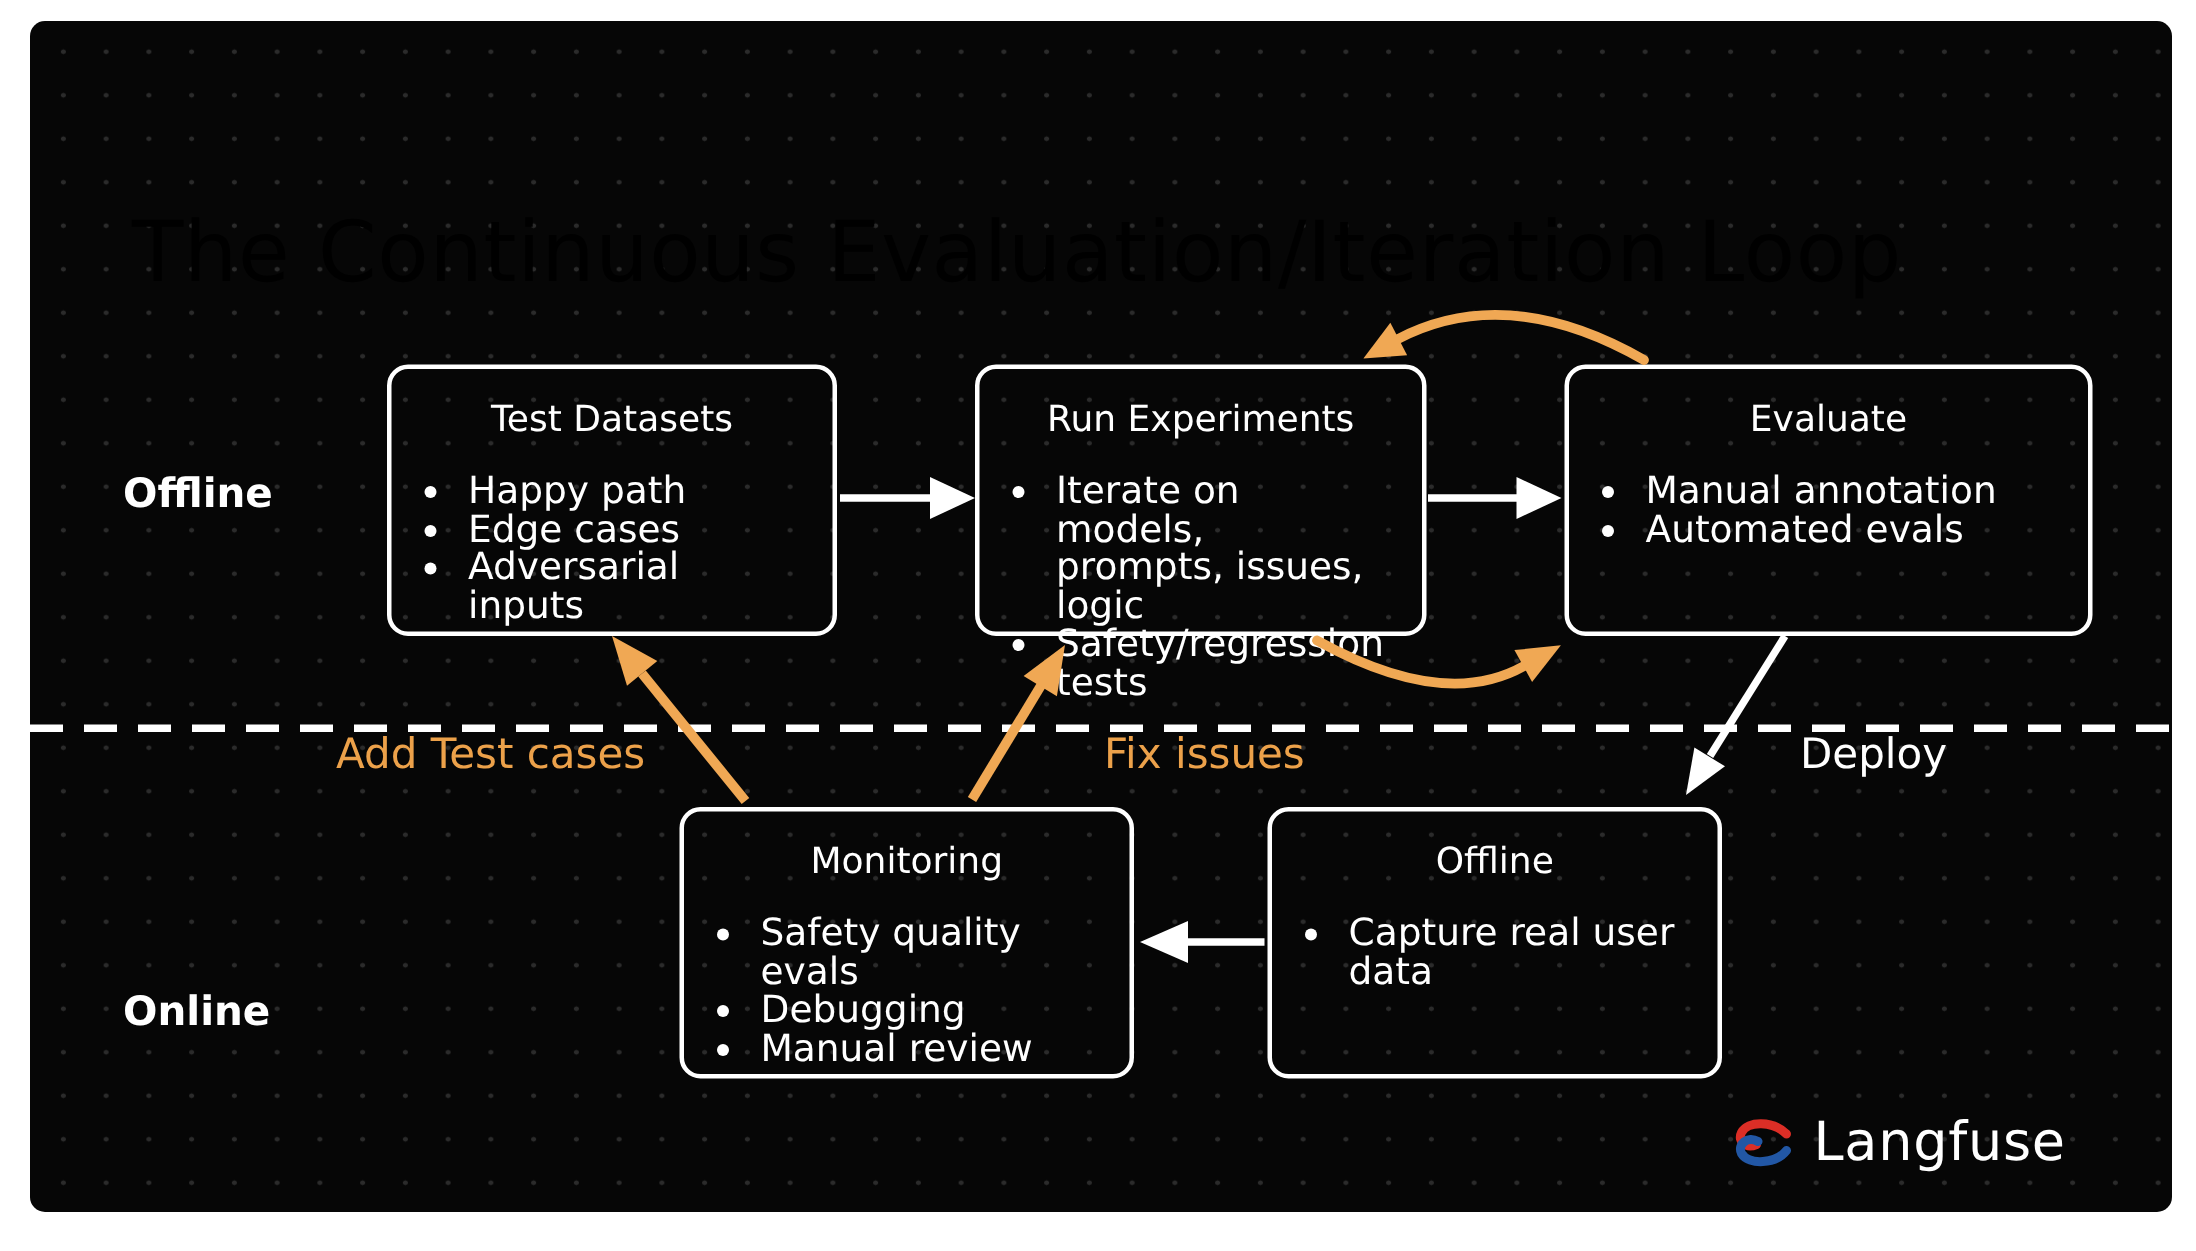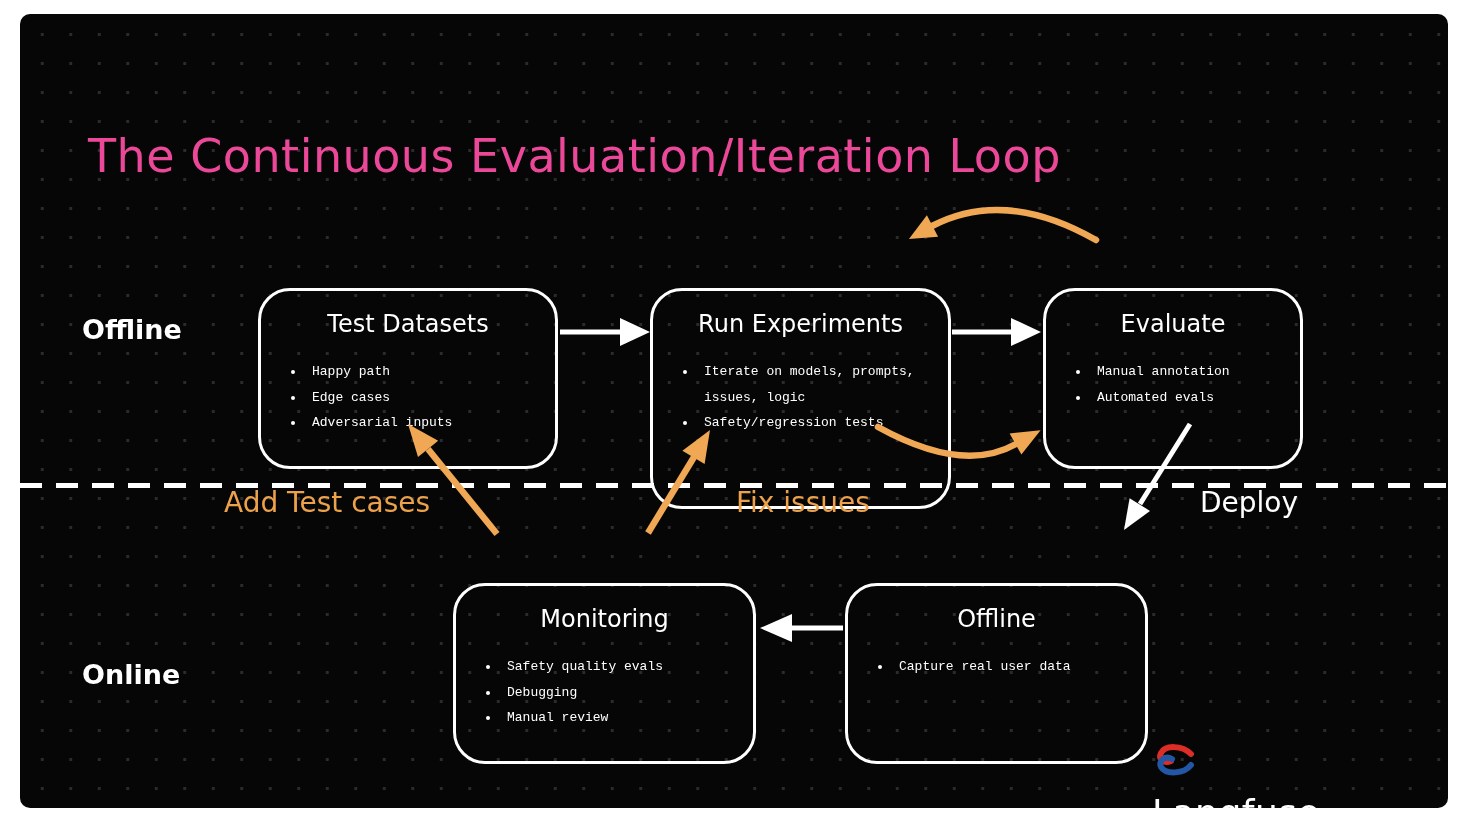--- a/index.html
+++ b/index.html
@@ -10,63 +10,63 @@
     overflow:hidden;
   }
   .panel{
     position:absolute;left:20px;top:14px;width:1428px;height:794px;
     background-color:#060606;border-radius:10px;
     background-image:radial-gradient(circle,#2b2b2b 1.4px,transparent 1.8px);
     background-size:28.5px 29px;background-position:8px 6px;
   }
   .slide-title{
     position:absolute;left:88px;top:98px;
-    color:#ec4899;font-size:46px;font-weight:500;letter-spacing:0.5px;
+    color:#000000;font-size:56px;font-weight:500;letter-spacing:0.5px;
     white-space:nowrap;
   }
   .section-label{
     position:absolute;color:#ffffff;font-size:27px;font-weight:700;
   }
   #offline-label{left:82px;top:314px;}
   #online-label{left:82px;top:611px;margin-top:48px;}
   .flow-box{
-    position:absolute;border:3px solid #ffffff;border-radius:32px;
-    color:#ffffff;box-sizing:border-box;background:transparent;margin-top:45px;
+    position:absolute;border:3px solid #ffffff;border-radius:14px;
+    color:#ffffff;box-sizing:border-box;background:transparent;
   }
   #box-test-datasets{left:258px;top:243px;width:300px;height:181px;}
-  #box-run-experiments{left:650px;top:243px;width:301px;height:221px;}
-  #box-evaluate{left:1043px;top:243px;width:260px;height:181px;}
+  #box-run-experiments{left:650px;top:243px;width:301px;height:181px;}
+  #box-evaluate{left:1043px;top:243px;width:352px;height:181px;}
   #box-monitoring{left:453px;top:538px;width:303px;height:181px;}
   #box-tracing{left:845px;top:538px;width:303px;height:181px;}
   .flow-box h2{
     margin:19px 0 0 0;text-align:center;font-size:24px;font-weight:500;color:#fff;
   }
   .flow-box ul{
     margin:21px 0 0 0;padding:0 26px 0 44px;
-    font-size:13px;line-height:25.5px;color:#fff;font-family:Liberation Mono, monospace;
+    font-size:25px;line-height:25.5px;color:#fff;
   }
   .flow-box li{padding-left:7px;}
   .edge-label{
     position:absolute;font-size:28px;white-space:nowrap;margin-top:48px;
   }
   .edge-label.orange{color:#eca14a;}
   .edge-label.white{color:#ffffff;}
   #label-add-test-cases{left:224px;top:438px;}
   #label-fix-issues{left:736px;top:438px;}
   #label-deploy{left:1200px;top:438px;}
   .divider{
     position:absolute;left:20px;top:483px;width:1428px;height:5px;
     background:repeating-linear-gradient(90deg,#ffffff 0 22px,transparent 22px 36px);
   }
   #arrow-layer{
     position:absolute;left:0;top:0;width:1464px;height:834px;
     pointer-events:none;
   }
   .logo{
-    position:absolute;left:1152px;top:741px;display:flex;align-items:flex-start;gap:13px;flex-direction:column;
+    position:absolute;left:1152px;top:741px;display:flex;align-items:center;gap:13px;
   }
   .logo-text{color:#ffffff;font-size:36px;font-weight:400;letter-spacing:0.5px;}
 </style>
 </head>
 <body>
 
 <div class="panel"></div>
 
 <h1 class="slide-title">The Continuous Evaluation/Iteration Loop</h1>
 

